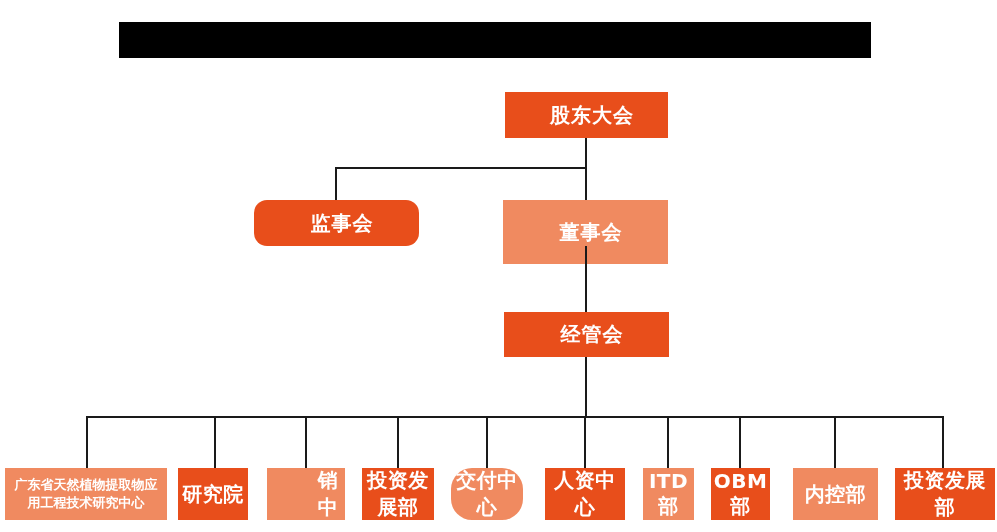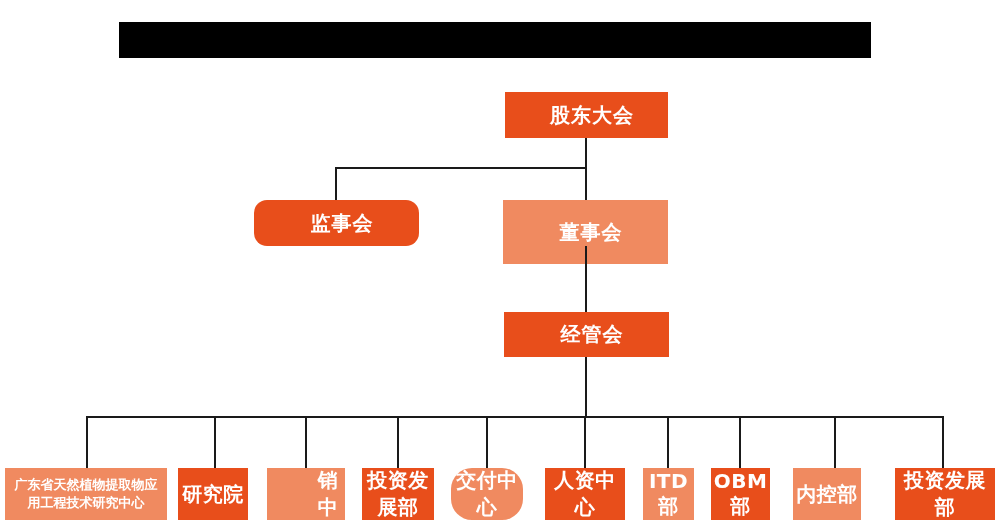--- a/index.html
+++ b/index.html
@@ -29,21 +29,21 @@
   #n-management{left:504px;top:312px;width:165px;height:45px;}
   .dept{top:468px;height:52px;font-size:20px;letter-spacing:0.5px;}
   #d0{left:5px;width:162px;font-size:13px;line-height:1.35;padding:0 6px;letter-spacing:0;}
   #d1{left:178px;width:70px;}
   #d2{left:267px;width:78px;padding-left:44px;}
   #d3{left:362px;width:72px;}
   #d4{left:451px;width:72px;border-radius:21px;}
   #d5{left:545px;width:80px;}
   #d6{left:643px;width:51px;}
   #d7{left:711px;width:59px;}
-  #d8{left:793px;width:68px;}
+  #d8{left:793px;width:85px;}
   #d9{left:895px;width:100px;}
   .line{position:absolute;background:#1a1a1a;}
   .vline{width:2px;}
   .hline{height:2px;}
   
   #c-top{left:585px;top:138px;height:62px;}      
   #c-h1{left:335px;top:167px;width:252px;}       
   #c-sup{left:335px;top:167px;height:33px;}      
   #c-dir-mgmt{left:585px;top:246px;height:66px;} 
   #c-mgmt-bus{left:585px;top:357px;height:60px;} 

